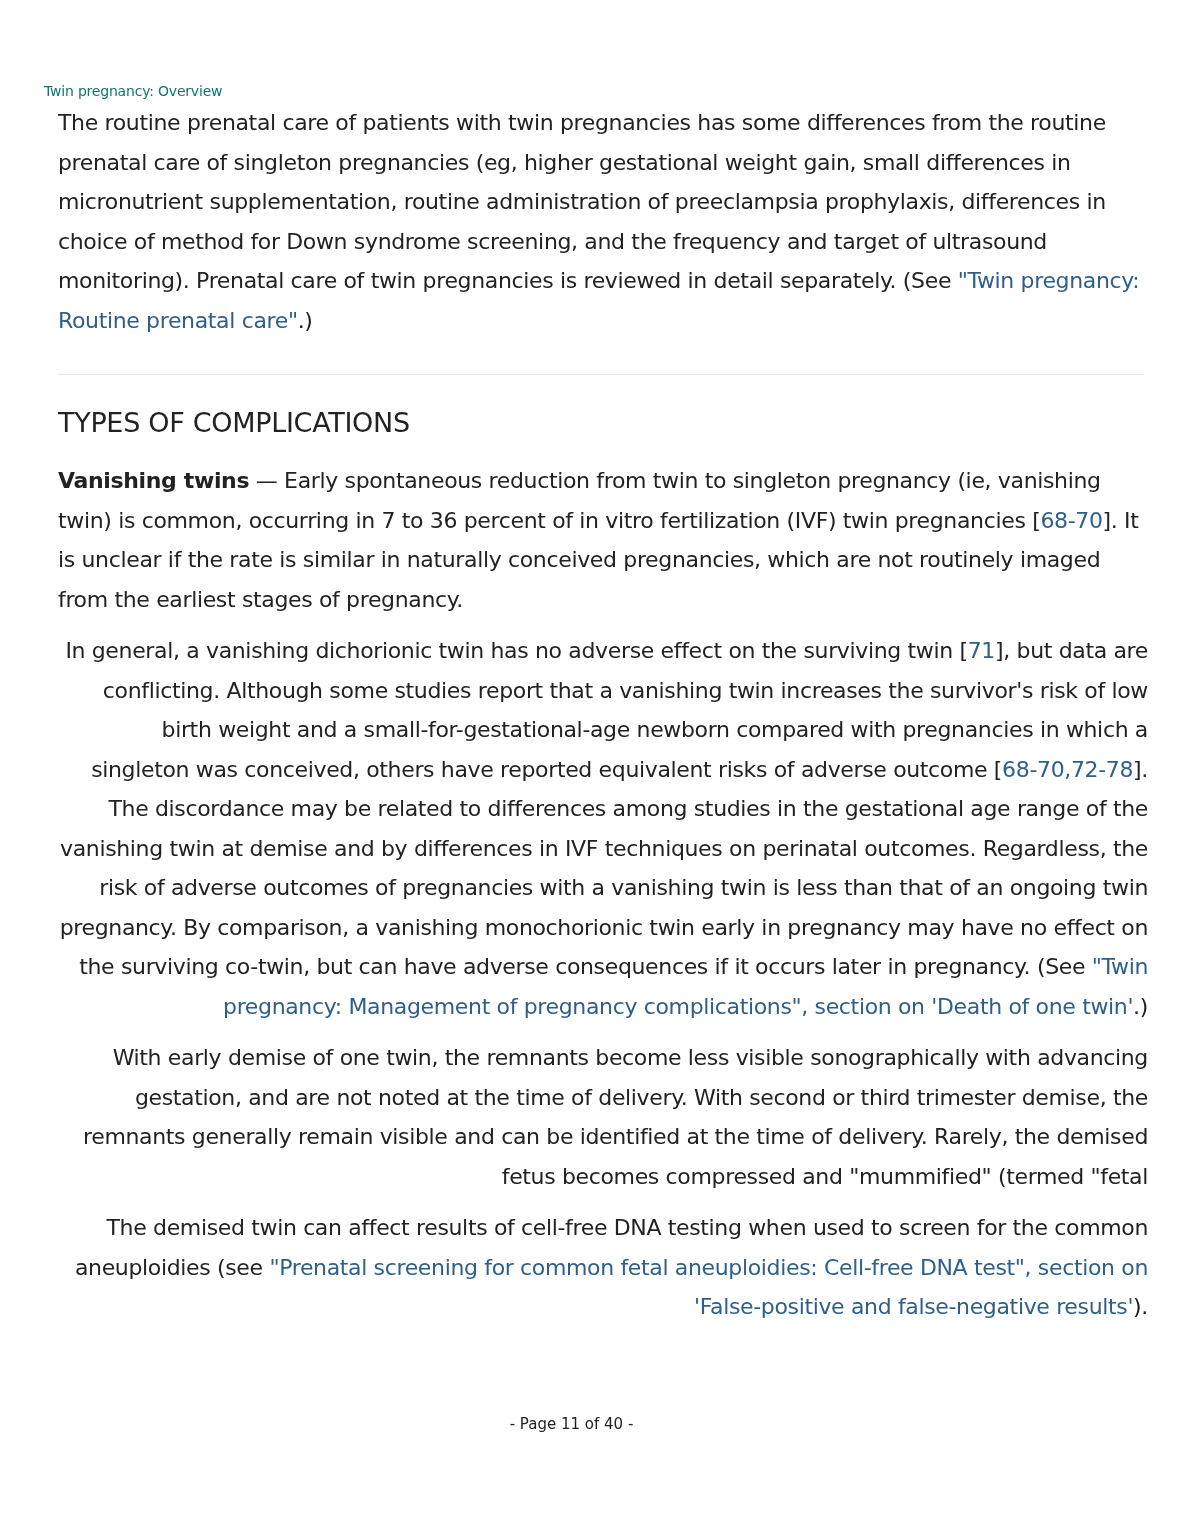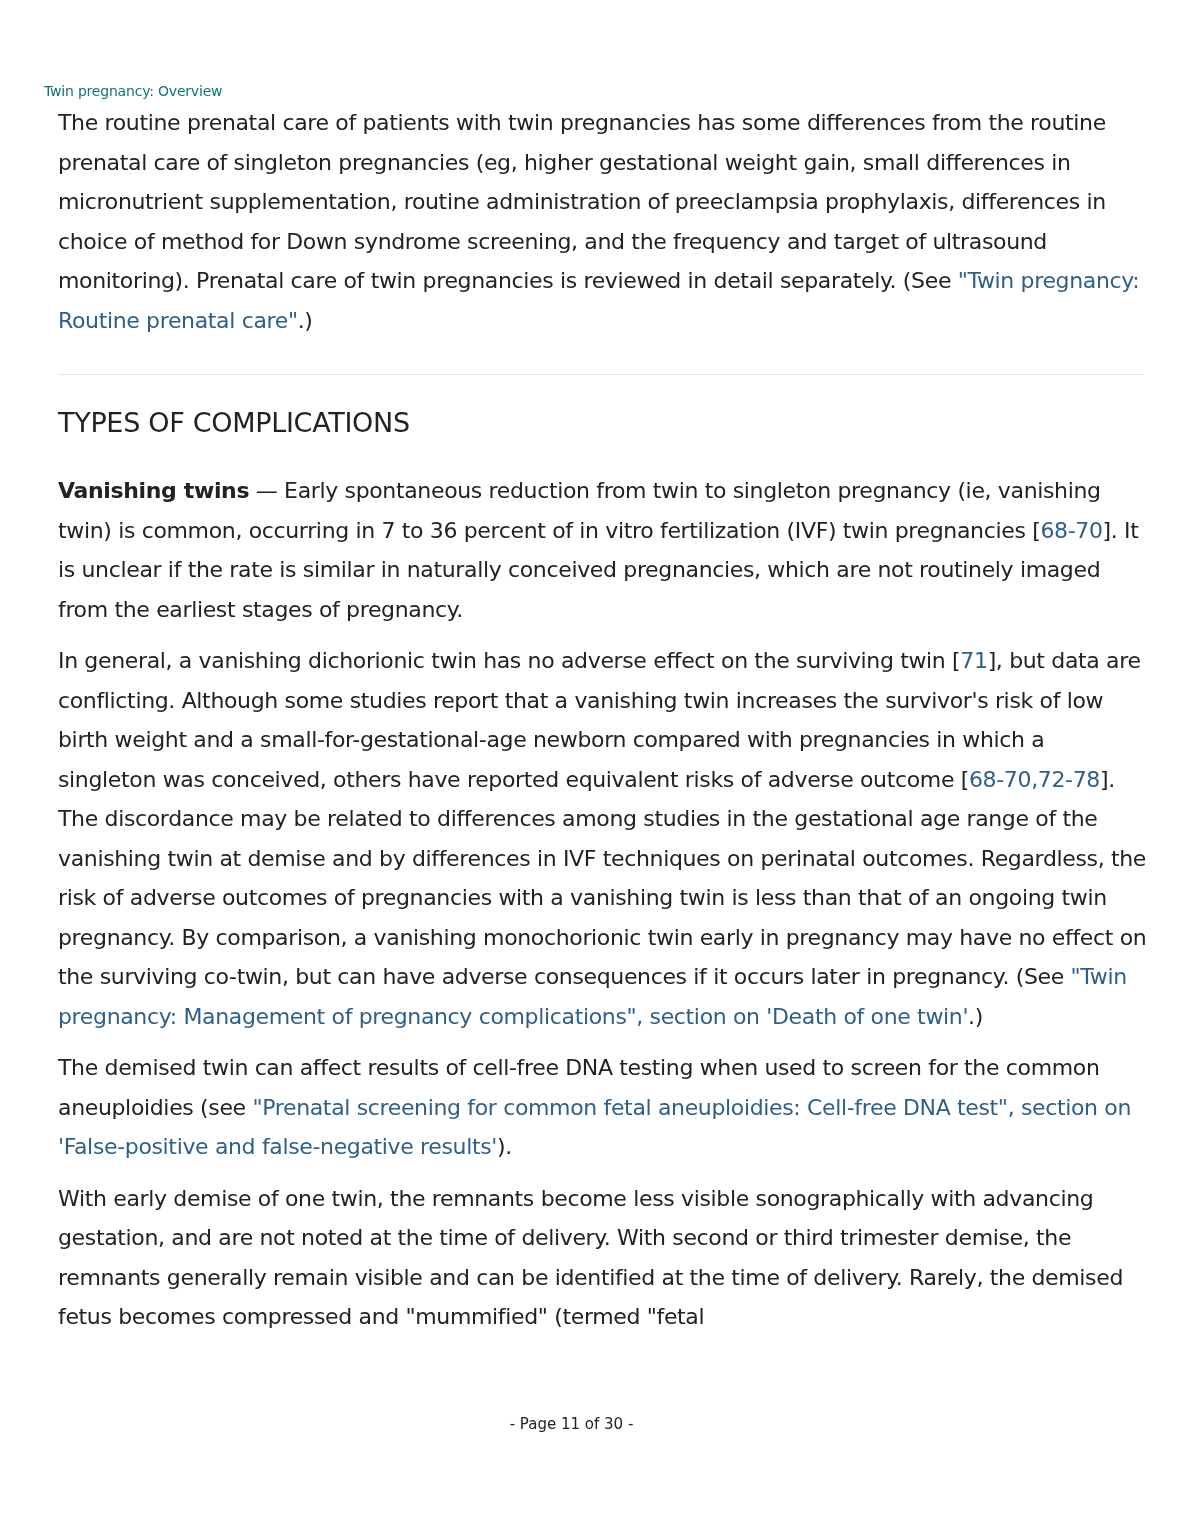--- a/index.html
+++ b/index.html
@@ -32,41 +32,42 @@
     }
     p {
       margin: 0;
       font-size: 22px;
       line-height: 39.5px;
       letter-spacing: -0.35px;
       word-spacing: 0px;
     }
     p + p {
       margin-top: 12px;
+      text-align: right;
     }
     a {
       color: #2e5f8a;
       text-decoration: none;
     }
     .divider {
       border: none;
       border-top: 1px solid #e6e6e6;
       margin: 34px 0 0 0;
       width: 1086px;
     }
     h2 {
       margin: 28px 0 0 0;
       font-size: 27px;
       line-height: 40px;
       font-weight: normal;
       letter-spacing: -0.3px;
       color: #222222;
     }
     .section {
-      margin-top: 28px;
+      margin-top: 18px;
     }
     .lead-term {
       font-weight: bold;
     }
     .page-footer {
       position: absolute;
       left: 0;
       width: 1143px;
       top: 1414px;
       text-align: center;
@@ -87,20 +88,20 @@
   <hr class="divider">
 
   <h2>TYPES OF COMPLICATIONS</h2>
 
   <div class="section">
 
     <p><span class="lead-term">Vanishing twins</span><span> — Early spontaneous reduction from twin to singleton pregnancy (ie, vanishing twin) is common, occurring in 7 to 36 percent of in vitro fertilization (IVF) twin pregnancies [</span><a href="#">68-70</a><span>]. It is unclear if the rate is similar in naturally conceived pregnancies, which are not routinely imaged from the earliest stages of pregnancy.</span></p>
 
     <p><span>In general, a vanishing dichorionic twin has no adverse effect on the surviving twin [</span><a href="#">71</a><span>], but data are conflicting. Although some studies report that a vanishing twin increases the survivor's risk of low birth weight and a small-for-gestational-age newborn compared with pregnancies in which a singleton was conceived, others have reported equivalent risks of adverse outcome [</span><a href="#">68-70,72-78</a><span>]. The discordance may be related to differences among studies in the gestational age range of the vanishing twin at demise and by differences in IVF techniques on perinatal outcomes. Regardless, the risk of adverse outcomes of pregnancies with a vanishing twin is less than that of an ongoing twin pregnancy. By comparison, a vanishing monochorionic twin early in pregnancy may have no effect on the surviving co-twin, but can have adverse consequences if it occurs later in pregnancy. (See </span><a href="#">"Twin pregnancy: Management of pregnancy complications", section on 'Death of one twin'</a><span>.)</span></p>
 
+    <p><span>With early demise of one twin, the remnants become less visible sonographically with advancing gestation, and are not noted at the time of delivery. With second or third trimester demise, the remnants generally remain visible and can be identified at the time of delivery. Rarely, the demised fetus becomes compressed and "mummified" (termed "fetal</span></p>
+
     <p><span>The demised twin can affect results of cell-free DNA testing when used to screen for the common aneuploidies (see </span><a href="#">"Prenatal screening for common fetal aneuploidies: Cell-free DNA test", section on 'False-positive and false-negative results'</a><span>).</span></p>
-
-    <p><span>With early demise of one twin, the remnants become less visible sonographically with advancing gestation, and are not noted at the time of delivery. With second or third trimester demise, the remnants generally remain visible and can be identified at the time of delivery. Rarely, the demised fetus becomes compressed and "mummified" (termed "fetal</span></p>
 
   </div>
 </div>
 
-<div class="page-footer">- Page 11 of 30 -</div>
+<div class="page-footer">- Page 11 of 40 -</div>
 
 </body></html>

